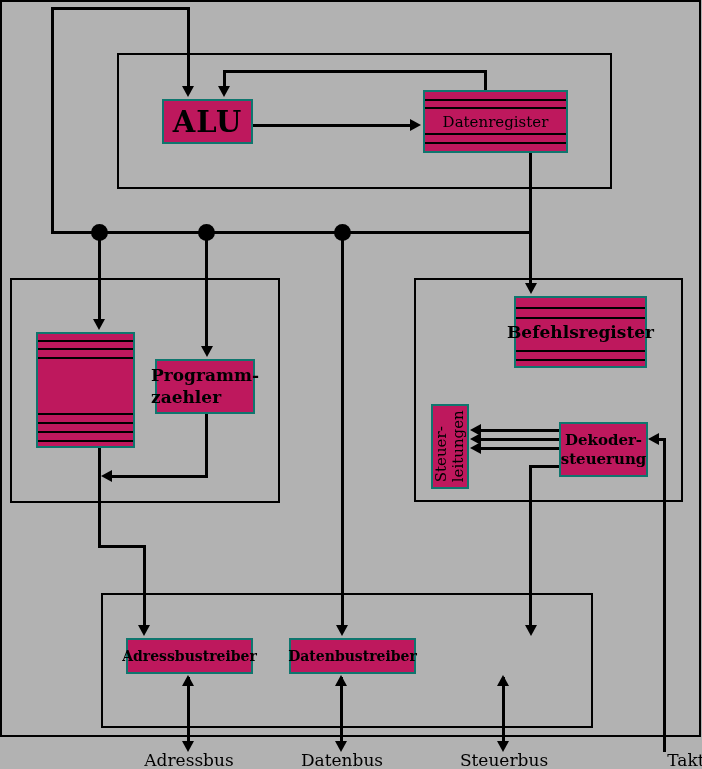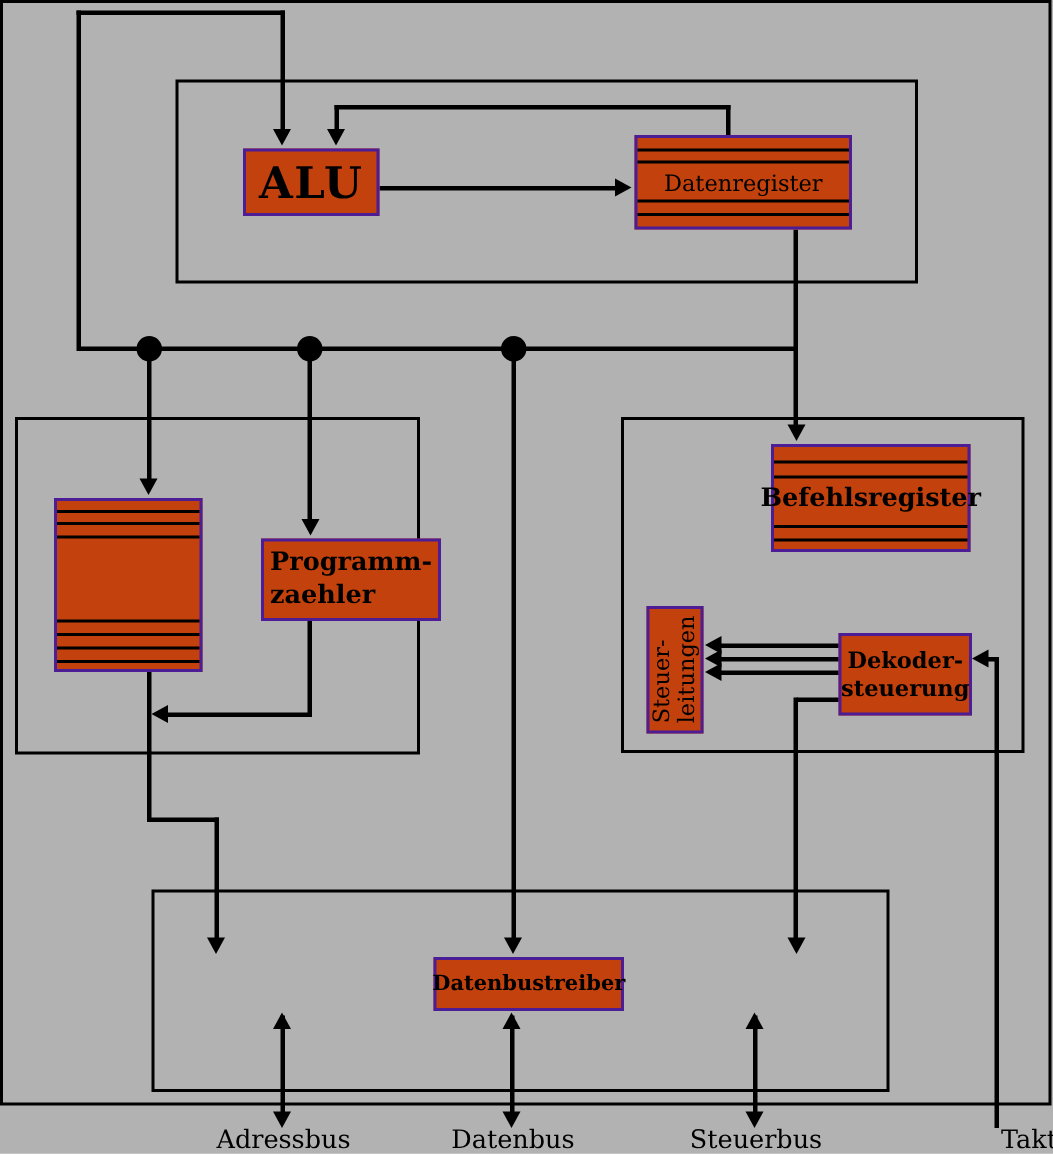--- a/index.html
+++ b/index.html
@@ -1,21 +1,21 @@
 <!DOCTYPE html>
 <html><head>
 <meta charset="utf-8">
 <style>
   html,body{margin:0;padding:0;}
   #canvas{
     position:relative;width:702px;height:769px;background:#b2b2b2;
     font-family:"DejaVu Serif","Liberation Serif",serif;color:#000;overflow:hidden;
   }
   .frame{position:absolute;border:2px solid #000;box-sizing:border-box;background:transparent;}
-  .wbox{position:absolute;background:#c2410c;border:2px solid #4c1d95;box-sizing:border-box;
+  .wbox{position:absolute;background:#be185d;border:2px solid #0f766e;box-sizing:border-box;
     display:flex;flex-direction:column;justify-content:center;align-items:center;z-index:5;}
   .stripe{position:absolute;left:0;width:100%;height:2px;background:#000;}
   .ln{position:absolute;background:#000;z-index:2;}
   .dot{position:absolute;width:17px;height:17px;border-radius:50%;background:#000;z-index:3;}
   .ah{position:absolute;width:0;height:0;border-style:solid;z-index:4;}
   .ah-down{border-width:11px 6px 0 6px;border-color:#000 transparent transparent transparent;}
   .ah-up{border-width:0 6px 11px 6px;border-color:transparent transparent #000 transparent;}
   .ah-left{border-width:6px 11px 6px 0;border-color:transparent #000 transparent transparent;}
   .ah-right{border-width:6px 0 6px 11px;border-color:transparent transparent transparent #000;}
   .lbl2{display:block;text-align:left;font-weight:bold;line-height:1.25;}
@@ -123,41 +123,44 @@
   <div class="wbox" style="left:36px;top:332px;width:99px;height:116px;">
     <div class="stripe" style="top:6px;"></div>
     <div class="stripe" style="top:14px;"></div>
     <div class="stripe" style="top:23px;"></div>
     <div class="stripe" style="top:79px;"></div>
     <div class="stripe" style="top:88px;"></div>
     <div class="stripe" style="top:97px;"></div>
     <div class="stripe" style="top:106px;"></div>
   </div>
 
-  <div class="wbox" style="left:174px;top:359px;width:120px;height:55px;">
+  <div class="wbox" style="left:155px;top:359px;width:100px;height:55px;">
     <span class="lbl2" style="font-size:17px;">
       <span style="display:block;">Programm-</span>
       <span style="display:block;">zaehler</span>
     </span>
   </div>
 
   <div class="wbox" style="left:431px;top:404px;width:38px;height:85px;">
     <div class="rot">
       <span style="display:block;">Steuer-</span>
       <span style="display:block;">leitungen</span>
     </div>
   </div>
 
   <div class="wbox" style="left:559px;top:422px;width:89px;height:55px;">
     <span class="lbl2" style="font-size:15px;text-align:center;">
       <span style="display:block;">Dekoder-</span>
       <span style="display:block;">steuerung</span>
     </span>
   </div>
 
+  <div class="wbox" style="left:126px;top:638px;width:127px;height:36px;">
+    <span style="font-weight:bold;font-size:14px;">Adressbustreiber</span>
+  </div>
   <div class="wbox" style="left:289px;top:638px;width:127px;height:36px;">
     <span style="font-weight:bold;font-size:14px;">Datenbustreiber</span>
   </div>
 
   <div class="buslabel" style="left:189px;">Adressbus</div>
   <div class="buslabel" style="left:342px;">Datenbus</div>
   <div class="buslabel" style="left:504px;">Steuerbus</div>
   <div class="buslabel" style="left:686px;">Takt</div>
 
 </div>

